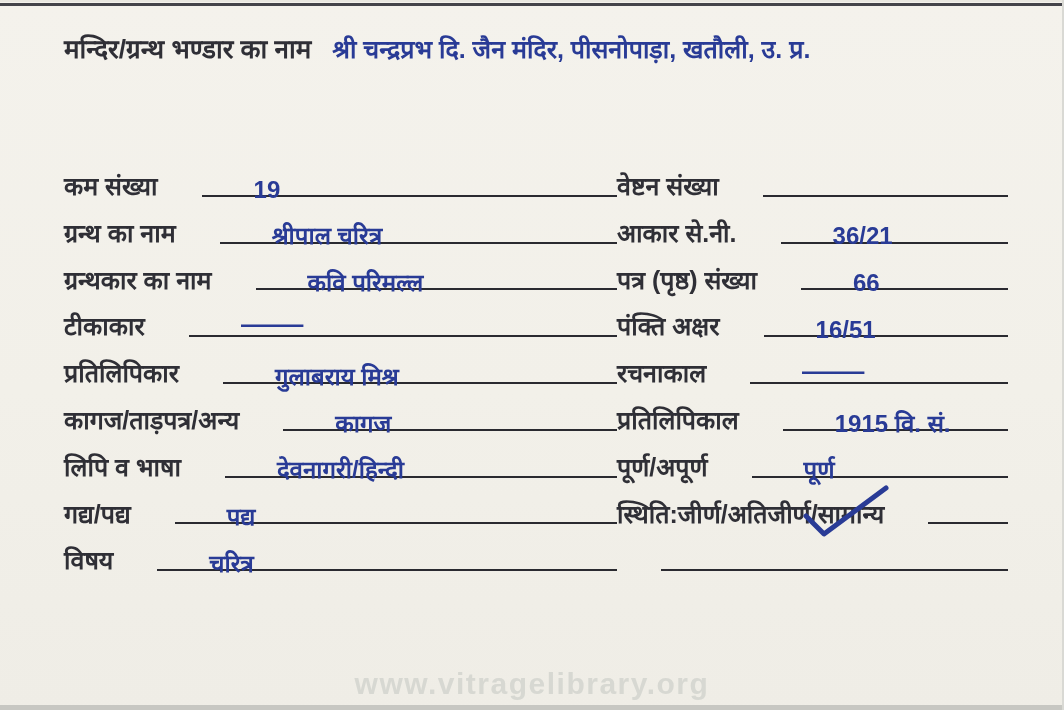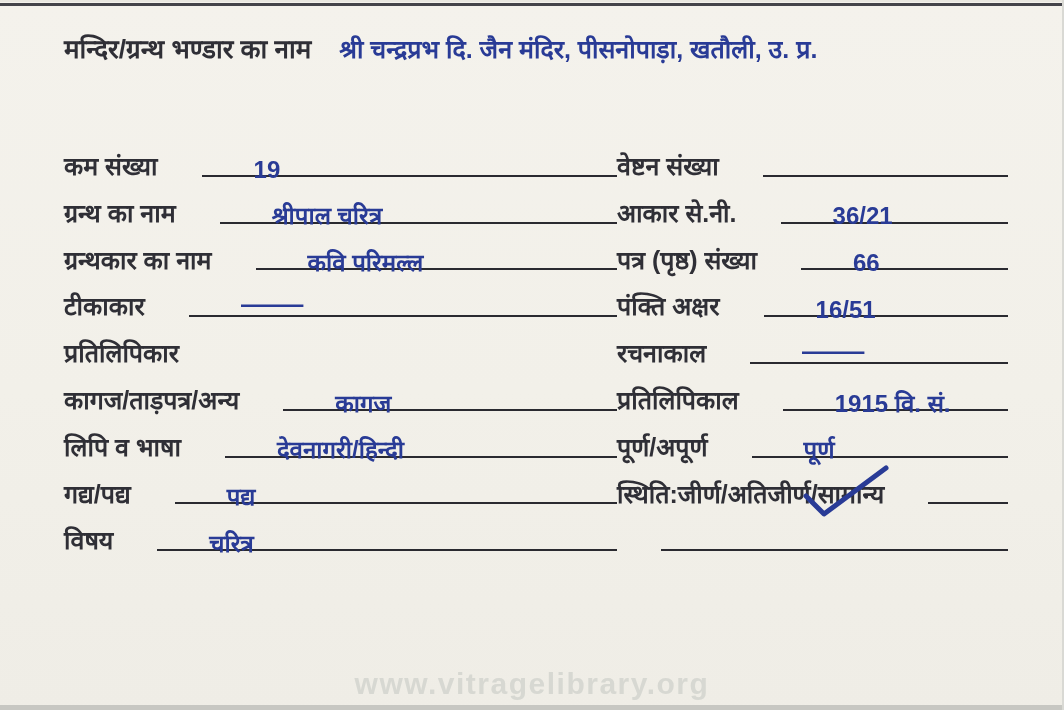--- a/index.html
+++ b/index.html
@@ -16,27 +16,27 @@
   .edge-top2   { position:absolute; top:0; left:0; right:0; height:2px; background:#e9e7e0; }
   .edge-bottom { position:absolute; bottom:0; left:0; right:0; height:5px; background:#c7c7c2; }
   .edge-right  { position:absolute; top:0; bottom:0; right:0; width:2px; background:#d9d9d4; }
 
   .title {
     text-align:center; padding-top:36px;
     font-size:34px; font-weight:700; color:#33333a; letter-spacing:0.5px;
   }
 
   .header {
-    display:flex; align-items:baseline; gap:28px;
+    display:flex; align-items:baseline; gap:21px;
     margin:20px 56px 0 64px; white-space:nowrap;
   }
   .h-label { font-size:26px; font-weight:700; color:#2f2f36; }
   .h-value { font-size:25px; font-weight:700; color:#293b96;margin-top:11px; }
 
-  .rows { position:absolute; top:140px; left:64px; right:56px; }
+  .rows { position:absolute; top:160px; left:64px; right:56px; }
   .row  { display:flex; height:46.8px; }
   .part { display:flex; align-items:flex-end; min-width:0; }
   .part.left  { width:553px; flex:none; }
   .part.right { flex:1; }
 
   .label {
     font-size:25px; font-weight:700; color:#2f2f36;
     white-space:nowrap; padding-bottom:6px; line-height:1.15;
   }
   .label-wrap { position:relative; display:flex; align-items:flex-end; }
@@ -131,20 +131,23 @@
         <span class="label">पंक्ति अक्षर</span>
         <div class="fill">
           <span class="value">16/51</span>
         </div>
       </div>
     </div>
 
     <div class="row">
       <div class="part left">
         <span class="label">प्रतिलिपिकार</span>
+        <div class="fill">
+          <span class="value">गुलाबराय मिश्र</span>
+        </div>
       </div>
       <div class="part right">
         <span class="label">रचनाकाल</span>
         <div class="fill">
           <span class="value dash">—</span>
         </div>
       </div>
     </div>
 
     <div class="row">

